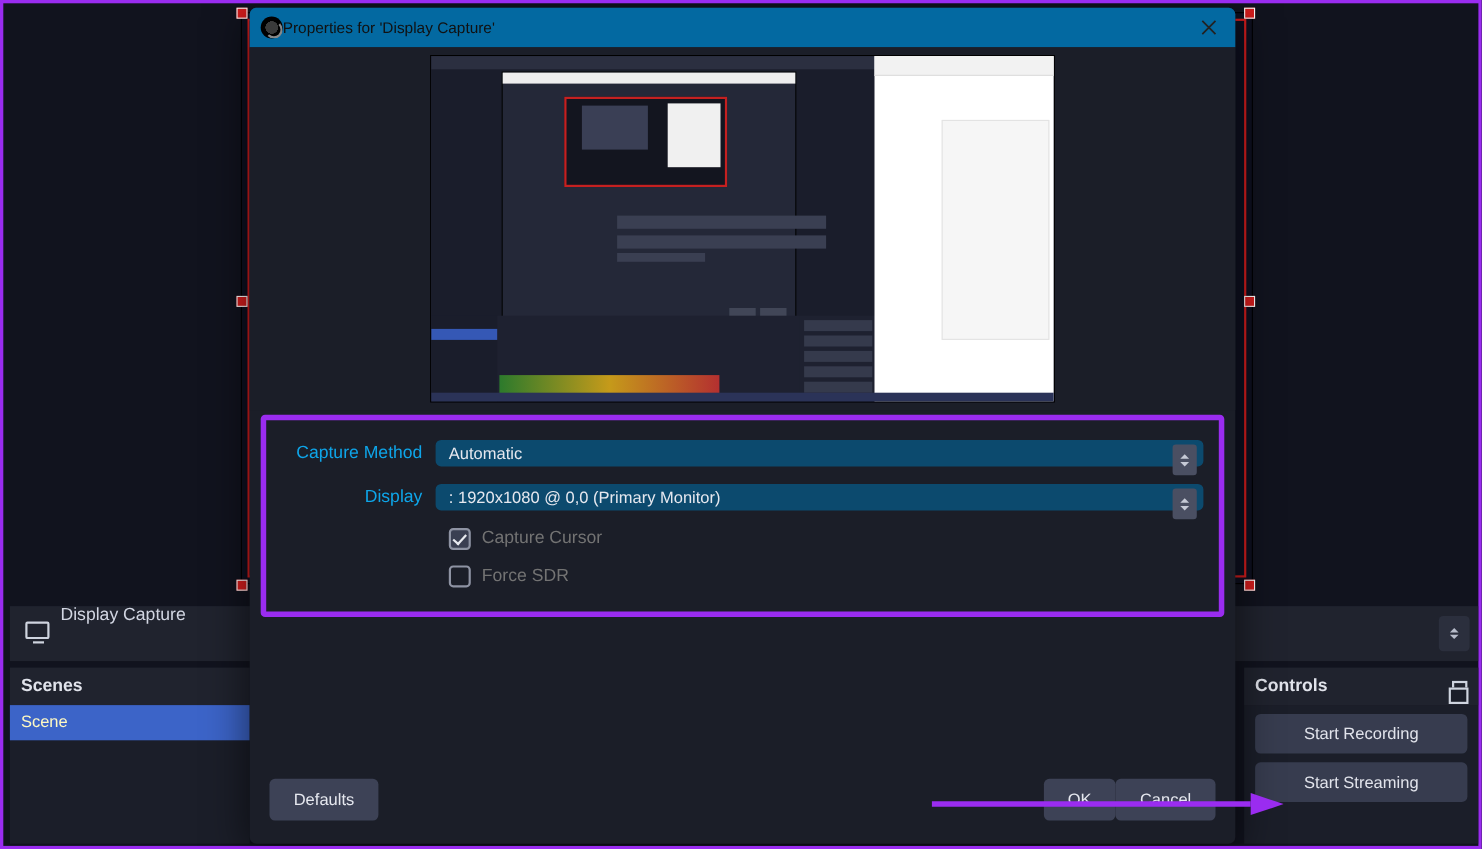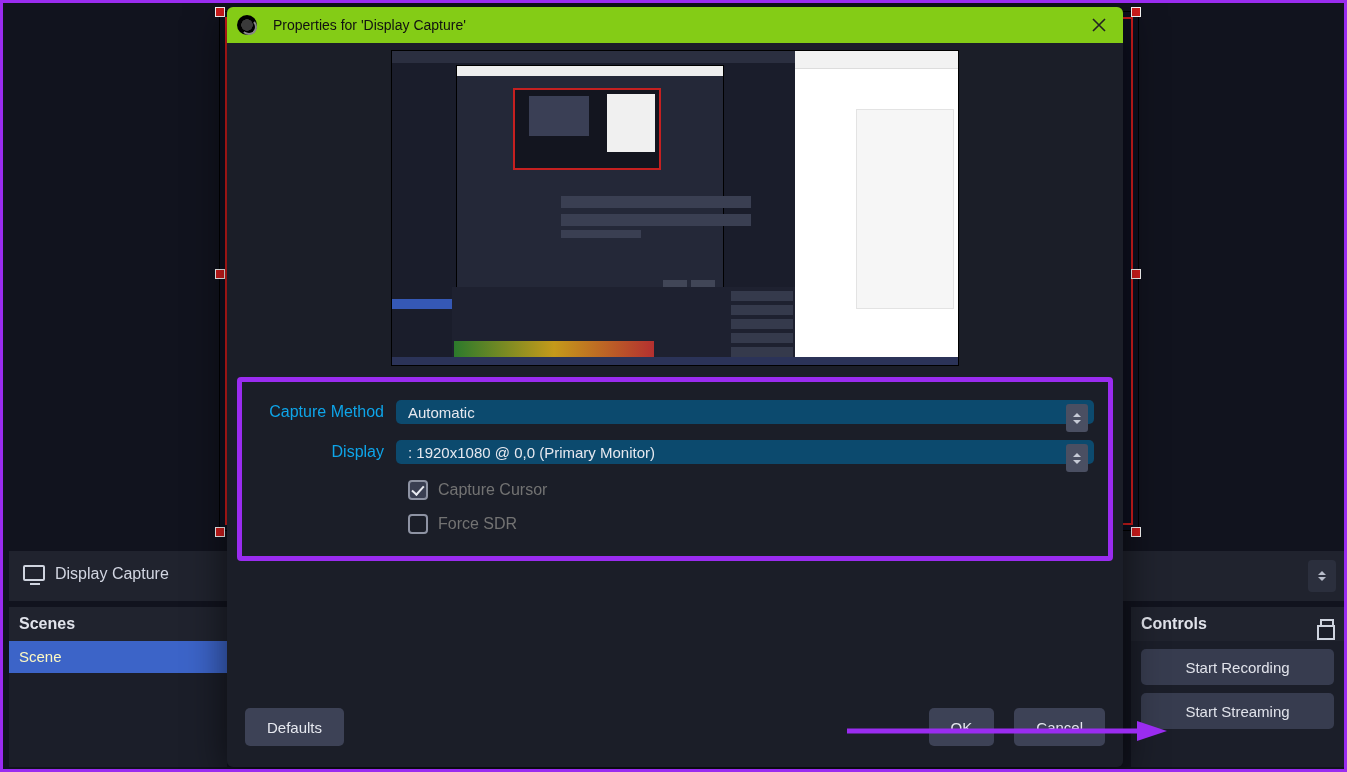--- a/index.html
+++ b/index.html
@@ -25,21 +25,21 @@
 .bh-tl{left:212px;top:4px}.bh-tr{left:1128px;top:4px}
 .bh-bl{left:212px;top:524px}.bh-br{left:1128px;top:524px}
 .bh-ml{left:212px;top:266px}.bh-mr{left:1128px;top:266px}
 
 .sources-bar {
   position:absolute; left:6px; top:548px; width:1335px; height:50px;
   background:#20232e;
 }
 .sources-bar .monitor-ico{position:absolute;left:14px;top:14px;width:22px;height:16px;border:2px solid #cfd4df;border-radius:2px}
 .sources-bar .monitor-ico::after{content:"";position:absolute;left:5px;top:16px;width:10px;height:2px;background:#cfd4df}
-.sources-bar .src-lbl{position:absolute;left:46px;top:14px;font-size:16px;color:#d2d6e2}
+.sources-bar .src-lbl{position:absolute;left:46px;top:0;font-size:16px;color:#d2d6e2}
 .sources-bar .spinner-slot{position:absolute;right:8px;top:9px;width:28px;height:32px;background:#2b2f3d;border-radius:4px;display:flex;flex-direction:column;align-items:center;justify-content:center;gap:2px}
 .sources-bar .spinner-slot::before,.sources-bar .spinner-slot::after{content:"";width:0;height:0;border-left:4px solid transparent;border-right:4px solid transparent}
 .sources-bar .spinner-slot::before{border-bottom:4px solid #b7bcca}
 .sources-bar .spinner-slot::after{border-top:4px solid #b7bcca}
 
 .dock-row{position:absolute;left:6px;top:604px;width:1335px;height:160px;display:flex}
 .scenes-dock{width:218px;background:#1b1e29}
 .scenes-dock .hdr{height:34px;background:#20232e;padding:8px 10px;font-size:16px;font-weight:600;color:#e1e3eb}
 .scene-item{height:32px;background:#3c64c8;color:#fef9c3;padding:7px 10px;font-size:15px}
 .controls-dock{margin-left:auto;width:213px;background:#1b1e29}
@@ -48,21 +48,21 @@
 .pop-ico::after{content:"";position:absolute;left:-5px;top:4px;width:14px;height:11px;border:2px solid #cfd4df;background:#1b1e29}
 .ctrl-btn{margin:8px 10px 0;height:36px;background:#373c4f;border-radius:5px;display:flex;align-items:center;justify-content:center;color:#e1e3eb;font-size:15px}
 
 
 .dialog {
   position:absolute; left:224px; top:4px; width:896px; height:760px;
   background:#1b1e28; border-radius:6px;
   box-shadow:0 8px 40px rgba(0,0,0,.6);
   display:flex;flex-direction:column;
 }
-.titlebar{height:36px;background:#84cc16;border-radius:6px 6px 0 0;display:flex;align-items:center;padding:0 10px;gap:16px}
+.titlebar{height:36px;background:#0369a1;border-radius:6px 6px 0 0;display:flex;align-items:center;padding:0 10px;gap:0}
 .obs-ico{width:20px;height:20px;border-radius:50%;background:radial-gradient(circle at 50% 50%,#3a3a3a 0 40%,#000 41% 100%);position:relative}
 .obs-ico::after{content:"";position:absolute;left:4px;top:4px;width:12px;height:12px;border:2px solid #888;border-radius:50%;border-top-color:transparent;border-left-color:transparent}
 .titlebar .ttl{color:#111;font-size:14px}
 .titlebar .close{margin-left:auto;width:28px;height:28px;display:flex;align-items:center;justify-content:center;cursor:pointer}
 .titlebar .close svg{width:14px;height:14px}
 
 .preview-area{height:330px;display:flex;align-items:center;justify-content:center;background:#1b1e28}
 .preview-thumb{width:568px;height:316px;background:#23273a;position:relative;border:1px solid #000;overflow:hidden}
 
 .pt-left{position:absolute;left:0;top:0;width:405px;height:100%;background:#1a1d2b}
@@ -105,21 +105,21 @@
 .select .spin::before{border-bottom:4px solid #c6cad6}
 .select .spin::after{border-top:4px solid #c6cad6}
 
 .check-row{display:flex;align-items:center;margin-left:152px;margin-bottom:14px;gap:10px}
 .chk{width:20px;height:20px;border:2px solid #8e93a3;border-radius:4px;display:flex;align-items:center;justify-content:center;background:transparent}
 .chk.checked{background:#3a3f52}
 .chk.checked::after{content:"";width:10px;height:5px;border-left:2px solid #e8eaf0;border-bottom:2px solid #e8eaf0;transform:rotate(-48deg) translate(1px,-1px)}
 .check-row .txt{font-size:16px;color:#737373}
 
 .dialog-footer{
-  margin-top:auto;height:66px;display:flex;align-items:center;padding:0 18px 14px;gap:20px;
+  margin-top:auto;height:66px;display:flex;align-items:center;padding:0 18px 14px;gap:0;
 }
 .dlg-btn{height:38px;padding:0 22px;background:#3d4256;border-radius:5px;display:flex;align-items:center;justify-content:center;color:#e6e8ef;font-size:15px;cursor:pointer}
 .spacer-flex{flex:1}
 
 
 .arrow-annot{position:absolute;left:620px;bottom:24px;width:320px;height:24px;pointer-events:none}
 .arrow-annot svg{width:100%;height:100%}
 </style>
 </head>
 <body>

